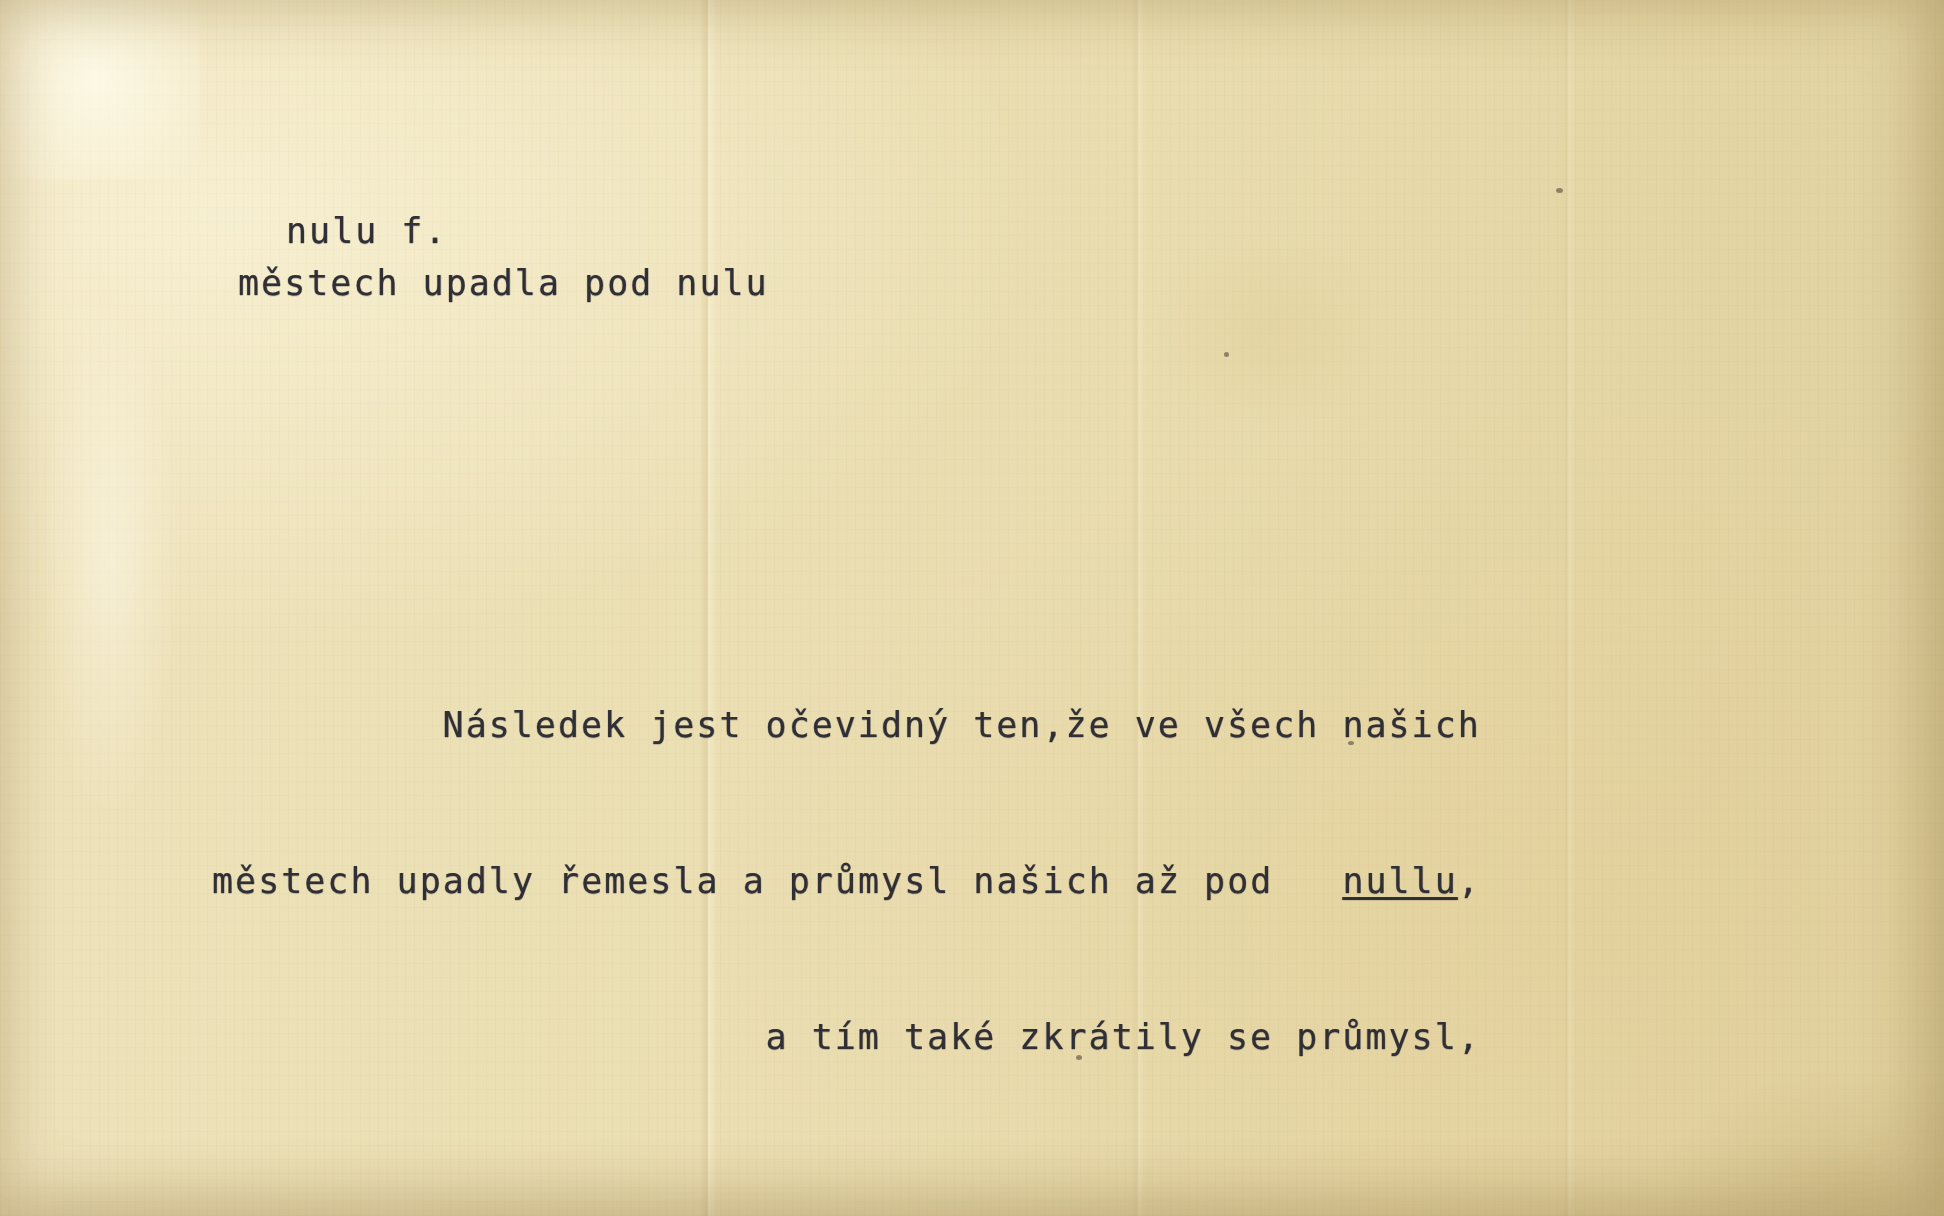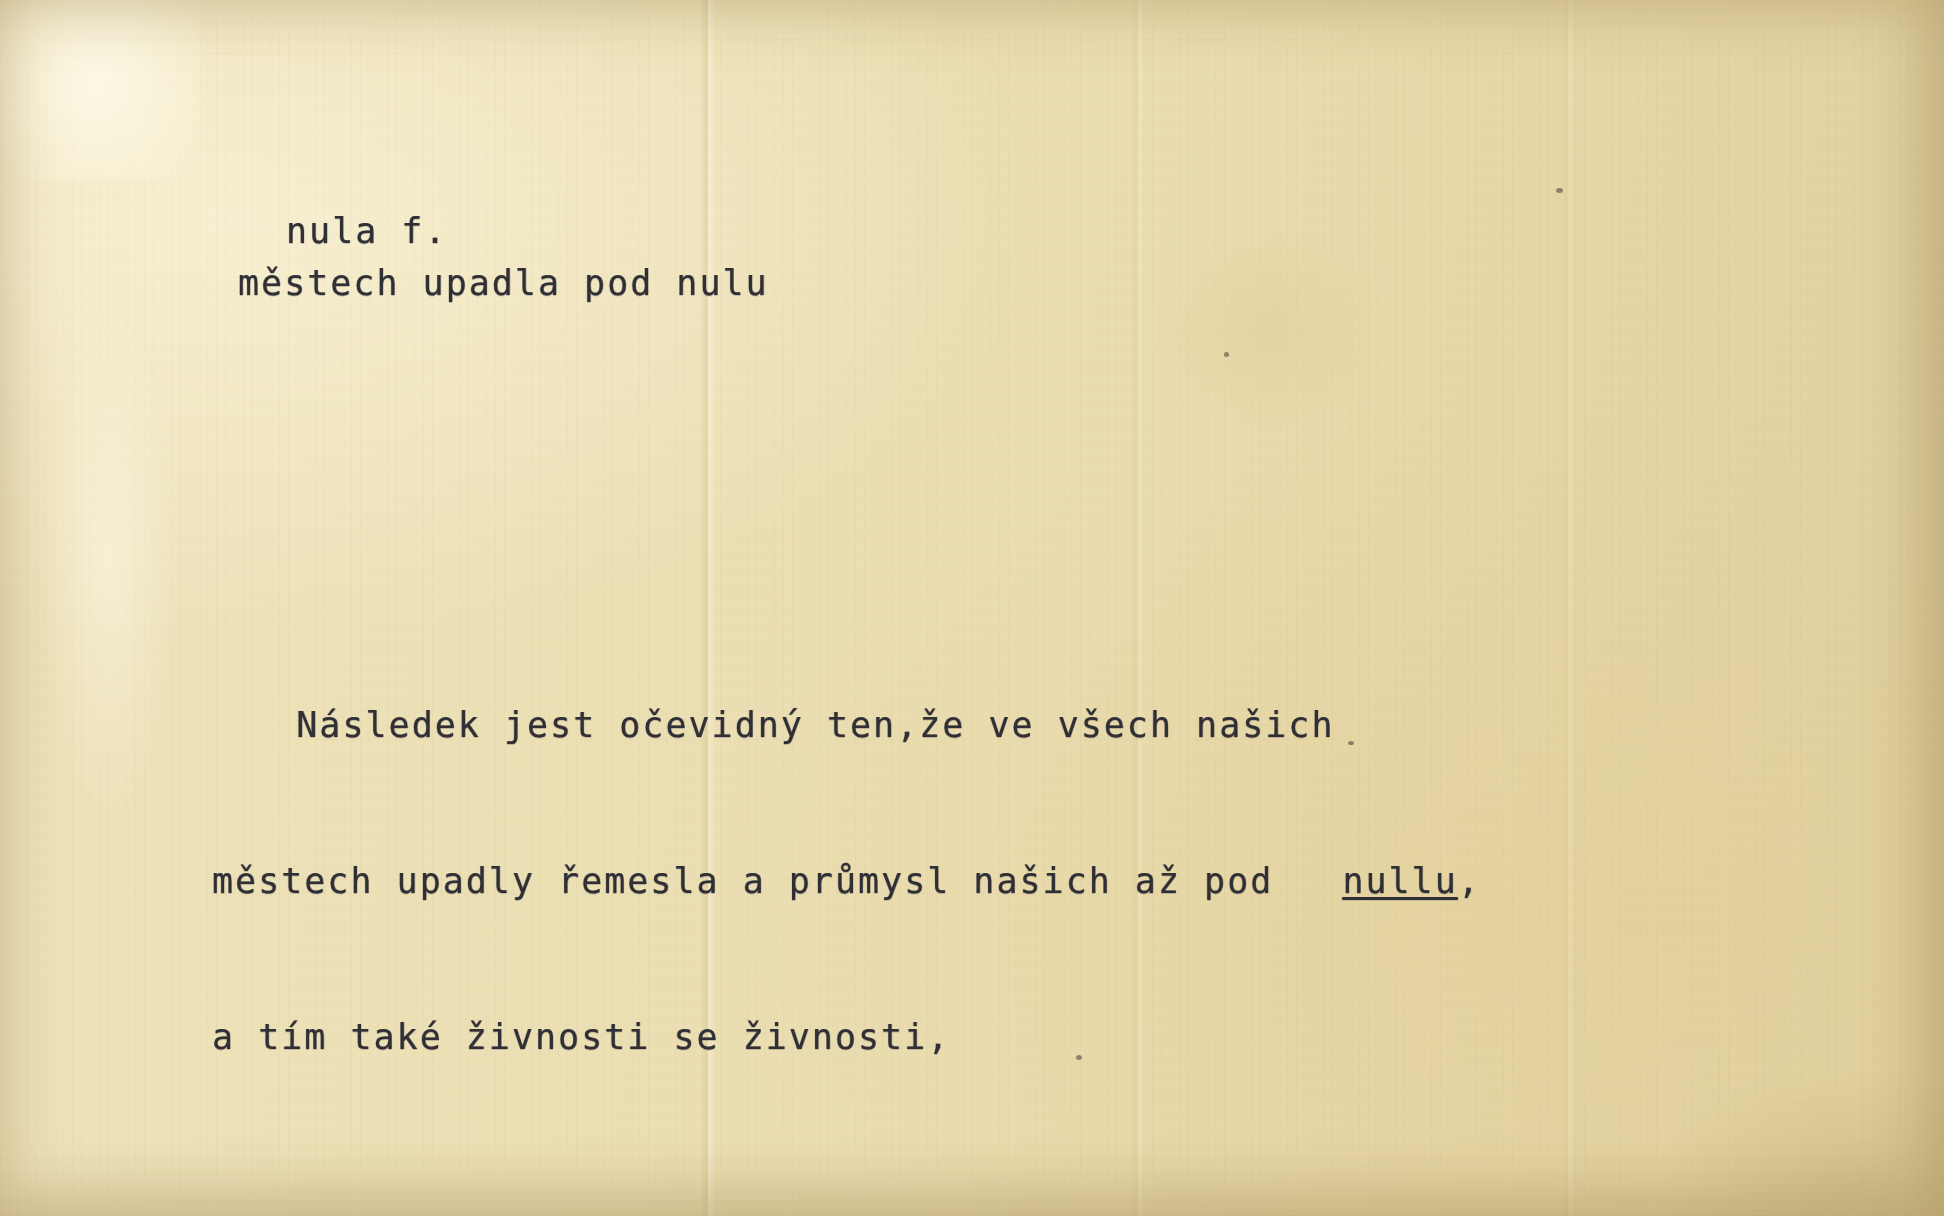--- a/index.html
+++ b/index.html
@@ -112,21 +112,21 @@
     text-shadow:
       0.6px 0 0 rgba(60,58,70,0.35),
       -0.6px 0 0 rgba(60,58,70,0.22),
       0 0.6px 0 rgba(60,58,70,0.25);
   }
 
   .headword { left: 286px; top: 205px; }
   .subline  { left: 238px; top: 257px; }
 
   .body-block { left: 212px; top: 595px; }
-  .body-block .line { display: block; }
+  .body-block .line { display: block; text-align: right; }
   .body-block .indent { padding-left: 4.0ch; }
   .underlined { text-decoration: underline; text-underline-offset: 4px; margin-left: 46px; }
 
   .source-block { left: 800px; top: 895px; }
   .source-block .line { display: block; }
   .source-block .l2 { margin-left: -128px; }
 </style>
 </head>
 <body>
 
@@ -141,28 +141,28 @@
   <div class="corner-tl"></div>
   <div class="corner-br"></div>
 
   <div class="speck" style="left:1556px; top:188px; width:7px; height:5px;"></div>
   <div class="speck" style="left:1224px; top:352px; width:5px; height:5px;"></div>
   <div class="speck" style="left:1348px; top:741px; width:6px; height:4px;"></div>
   <div class="speck" style="left:1076px; top:1055px; width:6px; height:5px;"></div>
 
   <div class="text-layer">
 
-    <div class="tw headword">nula f.</div>
+    <div class="tw headword">nulu f.</div>
 
     <div class="tw subline">městech upadla pod nulu</div>
 
     <div class="tw body-block">
       <span class="line indent">Následek jest očevidný ten,že ve všech našich</span>
       <span class="line"><span>městech upadly řemesla a průmysl našich až pod </span><span class="underlined">nullu</span><span>,</span></span>
-      <span class="line">a tím také živnosti se živnosti,</span>
+      <span class="line">a tím také zkrátily se průmysl,</span>
     </div>
 
     <div class="tw source-block">
     </div>
 
   </div>
 
   <div class="edges"></div>
 </div>
 

